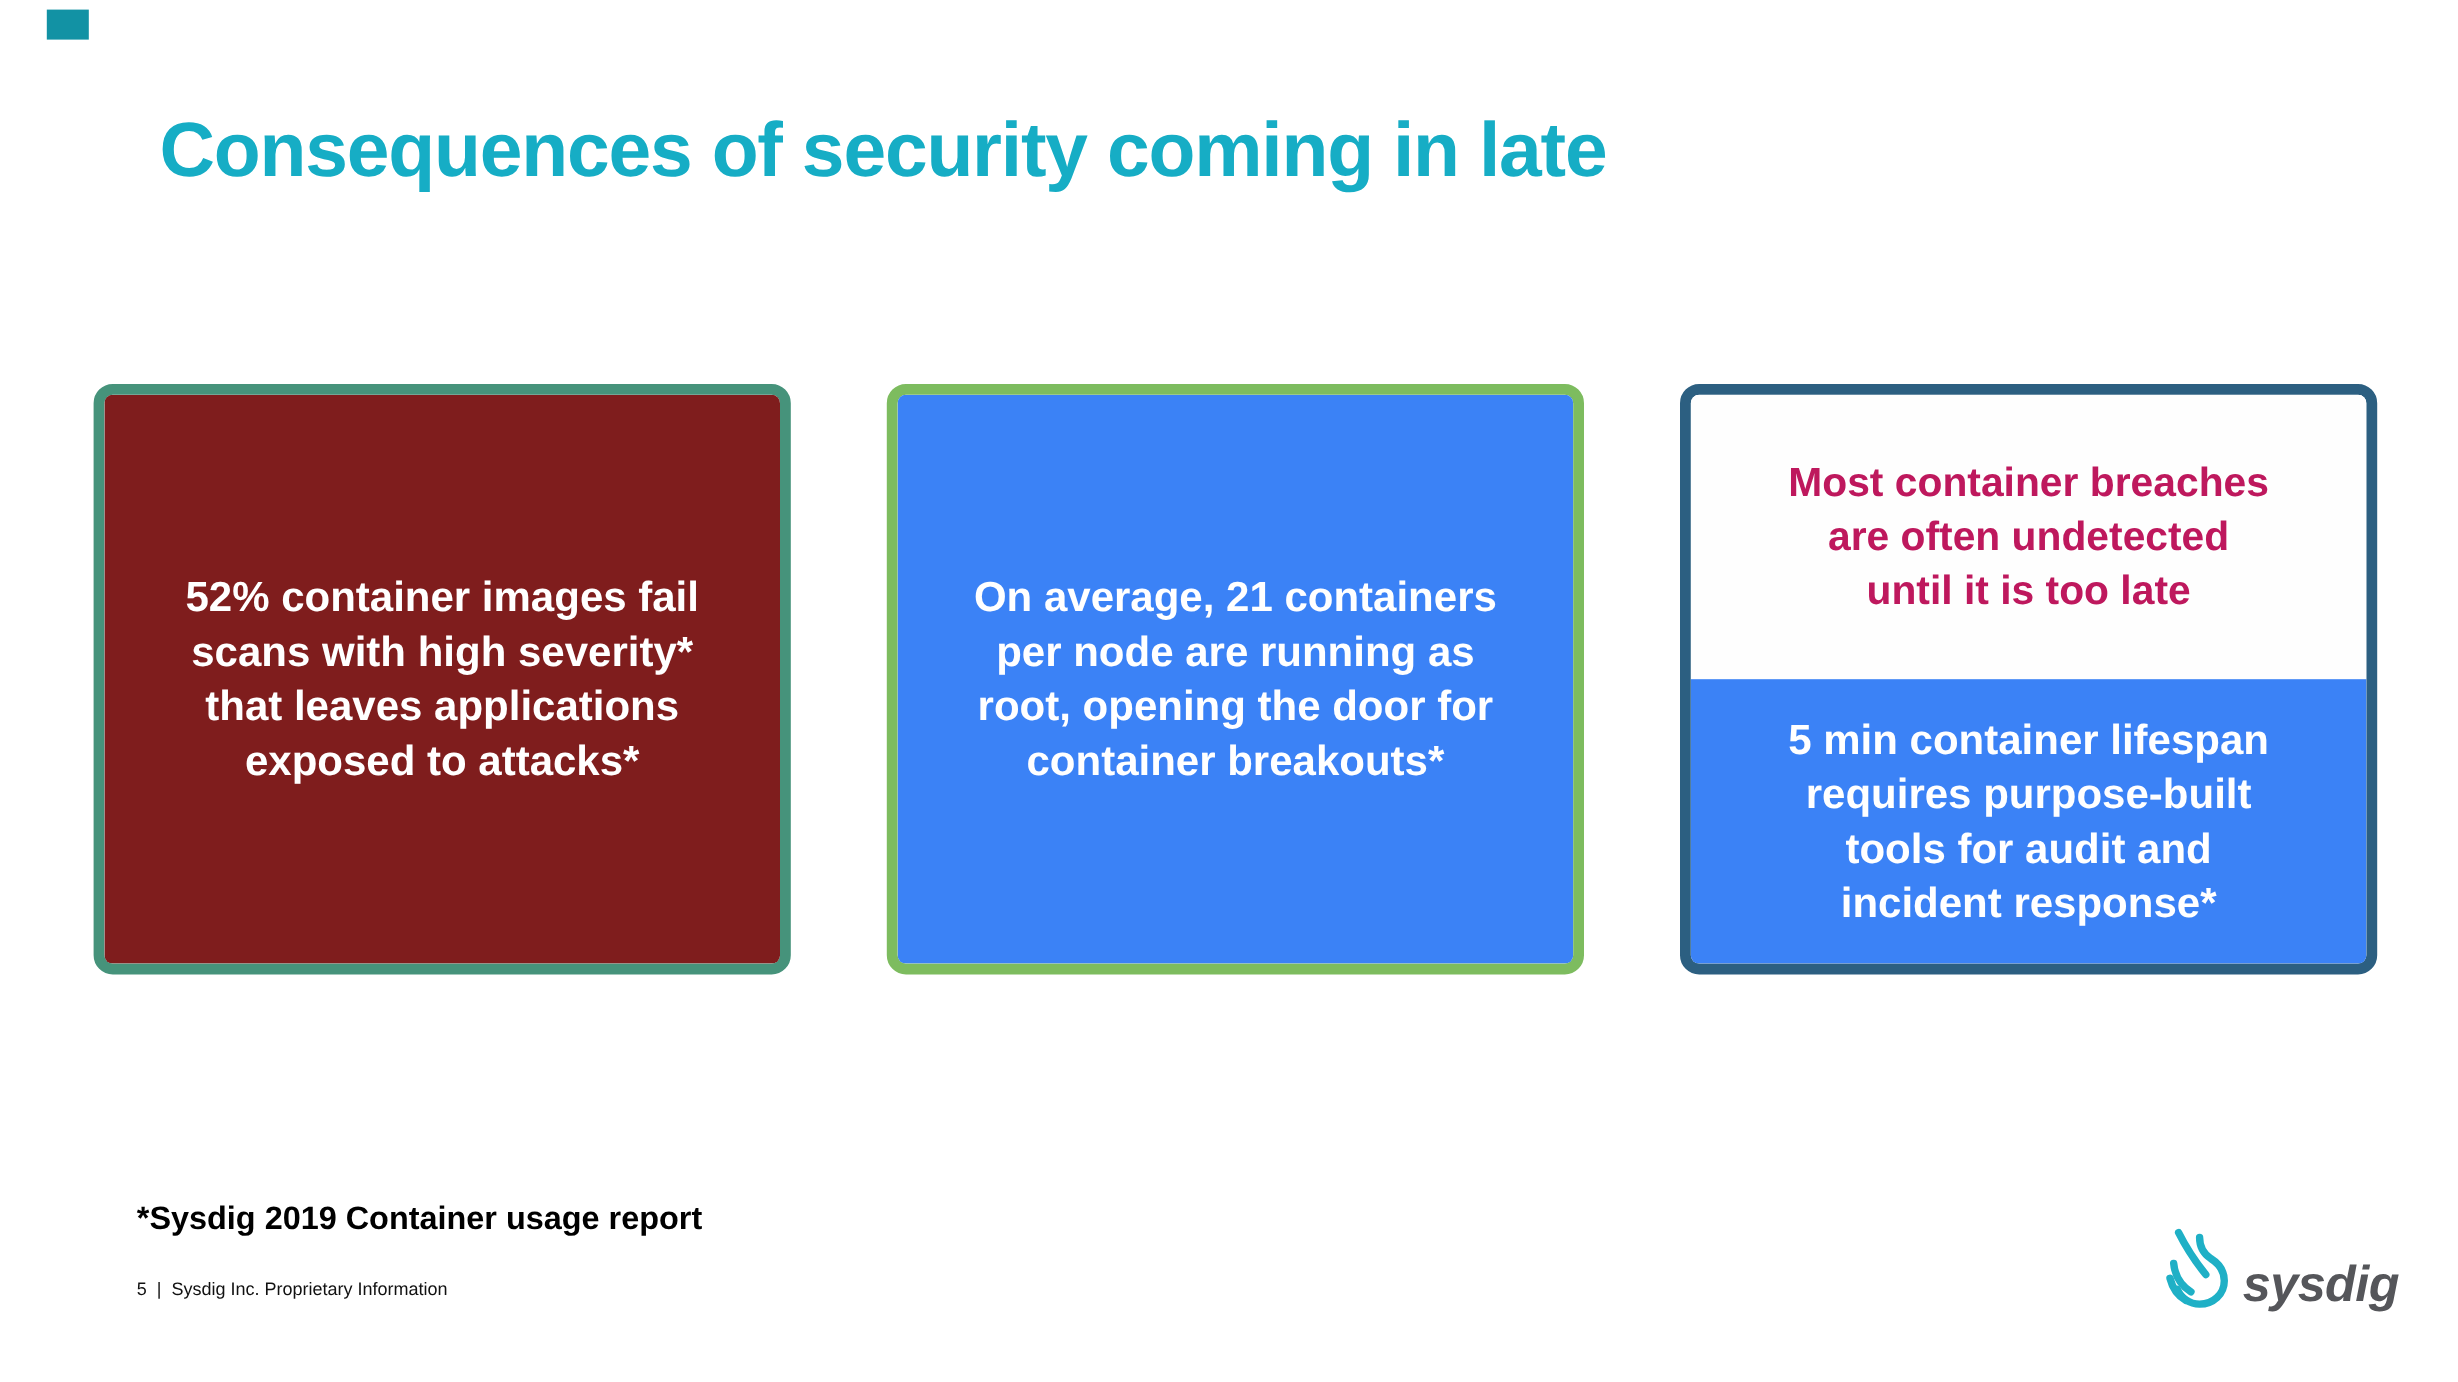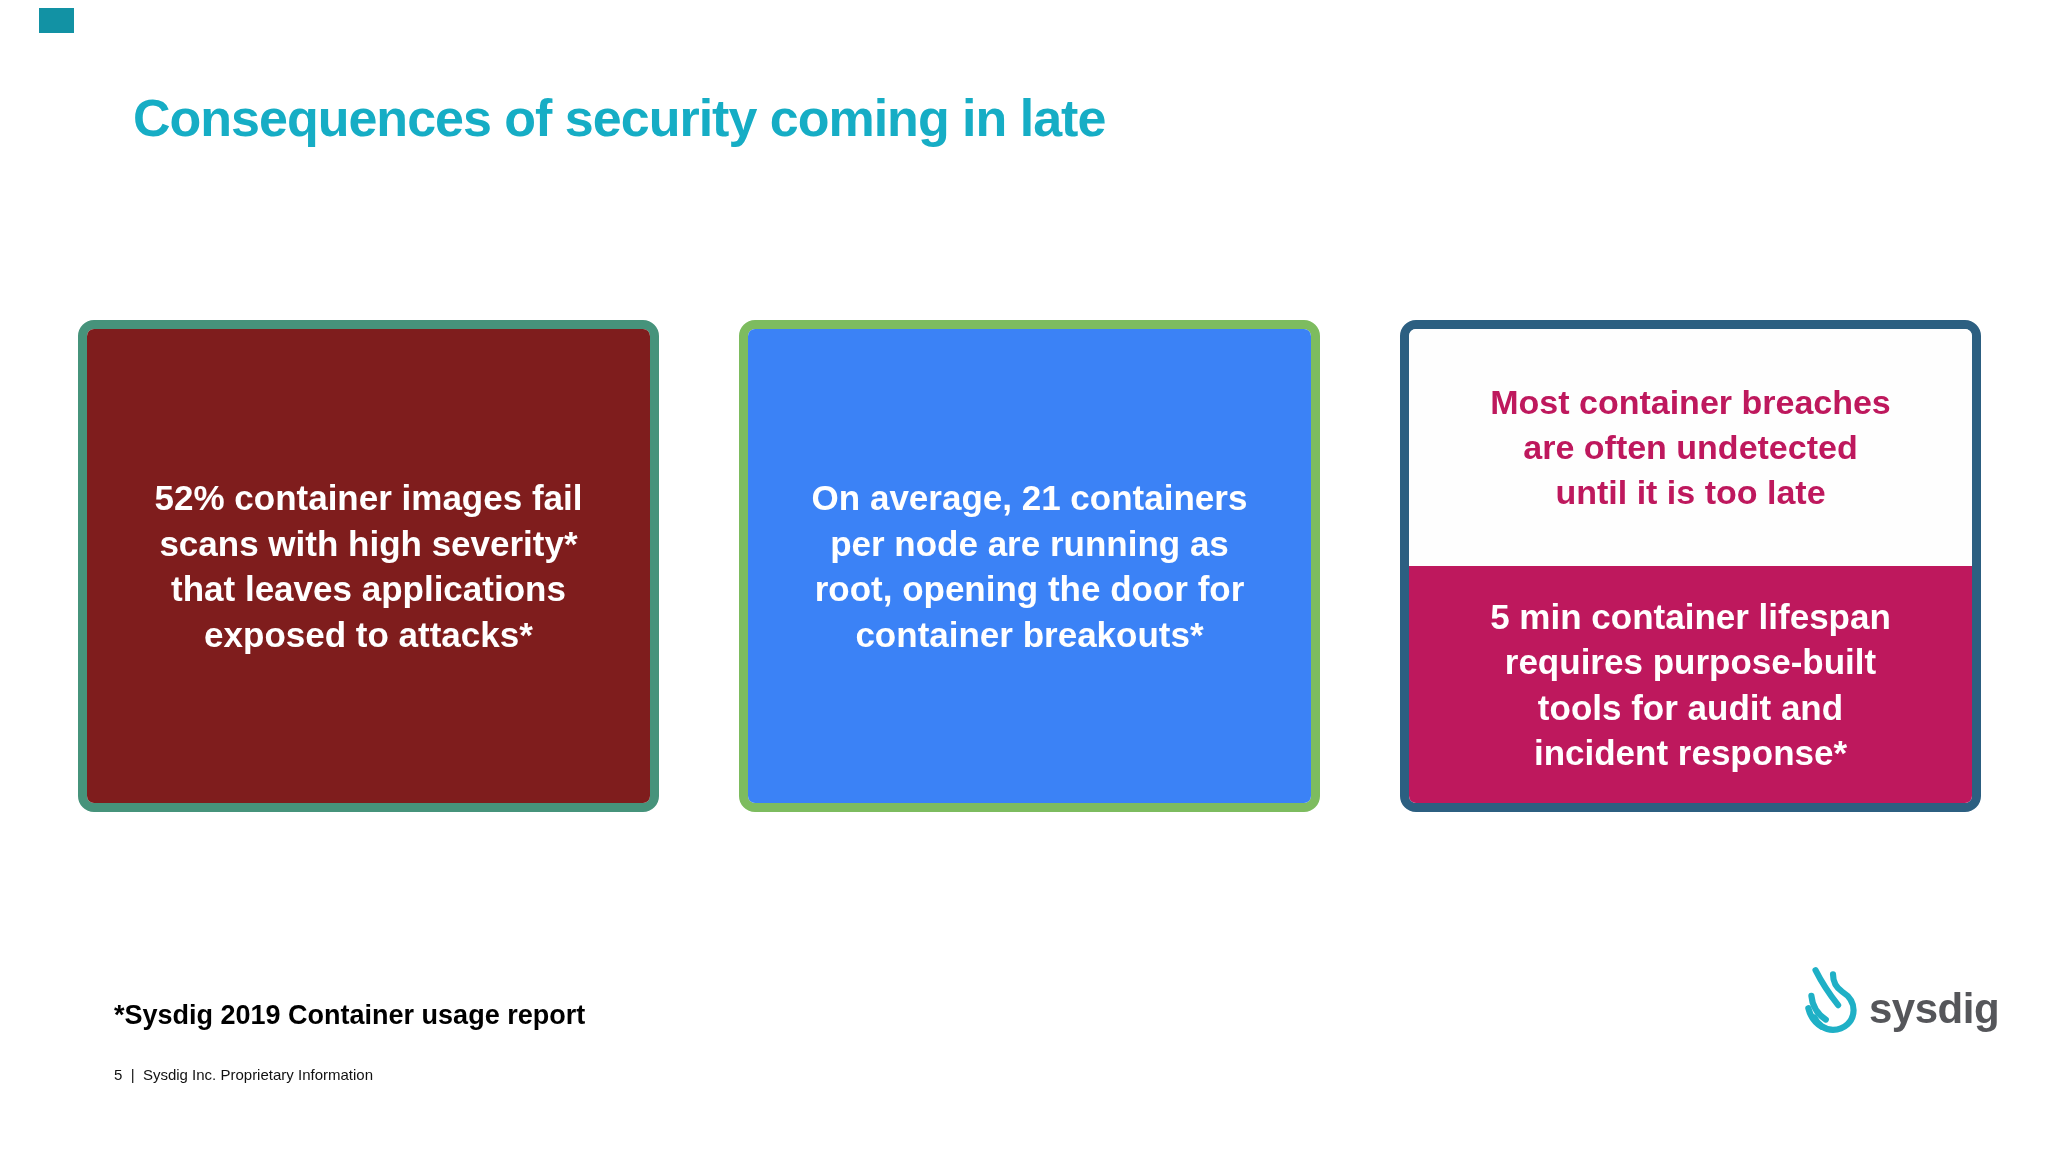--- a/index.html
+++ b/index.html
@@ -8,21 +8,21 @@
     background:#ffffff;
     font-family:"Liberation Sans",sans-serif;
     position:relative;
     overflow:hidden;
   }
   .accent-square{
     position:absolute;left:39px;top:8px;width:35px;height:25px;
   }
   .slide-title{
     position:absolute;left:133px;top:88px;margin:0;
-    font-size:52px;font-weight:bold;letter-spacing:-1px;
+    font-size:64px;font-weight:bold;letter-spacing:-1px;
     white-space:nowrap;
   }
   .cards-row{
     position:absolute;left:78px;top:320px;
     display:flex;gap:80px;
   }
   .card{
     width:581px;height:492px;
     border:9px solid #000;
     border-radius:16px;
@@ -51,22 +51,22 @@
     position:absolute;left:114px;top:1000px;
     font-size:27px;font-weight:bold;color:#000000;
     white-space:pre;
   }
   .page-footer{
     position:absolute;left:114px;top:1066px;
     font-size:15px;color:#111111;
     white-space:pre;
   }
   .logo{
-    position:absolute;left:1804px;top:965px;
-    display:flex;align-items:center;gap:7px;
+    position:absolute;left:1804px;top:1022px;
+    display:flex;align-items:flex-end;gap:7px;font-style:italic;
   }
   .logo-icon{display:block;}
   .wordmark{
     font-size:42px;font-weight:bold;letter-spacing:-0.5px;
     margin-top:16px;
   }
 </style>
 </head>
 <body>
 
@@ -87,21 +87,21 @@
     <div class="card-bottom" style="background-color: #3b82f6;">On average, 21 containers
 per node are running as
 root, opening the door for
 container breakouts*</div>
   </div>
 
   <div class="card" style="border-color: rgb(44, 95, 129);">
     <div class="card-top" style="color: #be185d;">Most container breaches
 are often undetected
 until it is too late</div>
-    <div class="card-bottom" style="background-color: #be185d;">5 min container lifespan
+    <div class="card-bottom" style="background-color: #3b82f6;">5 min container lifespan
 requires purpose-built
 tools for audit and
 incident response*</div>
   </div>
 
 </div>
 
 <div class="footnote">*Sysdig 2019 Container usage report</div>
 
 <div class="page-footer">5  |  Sysdig Inc. Proprietary Information</div>

